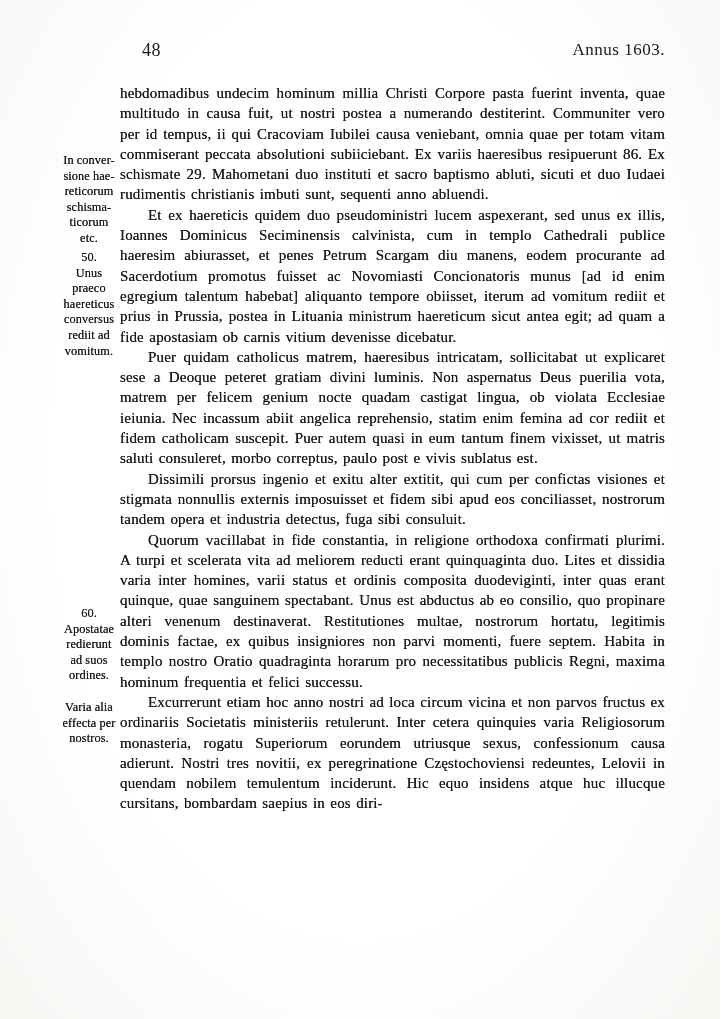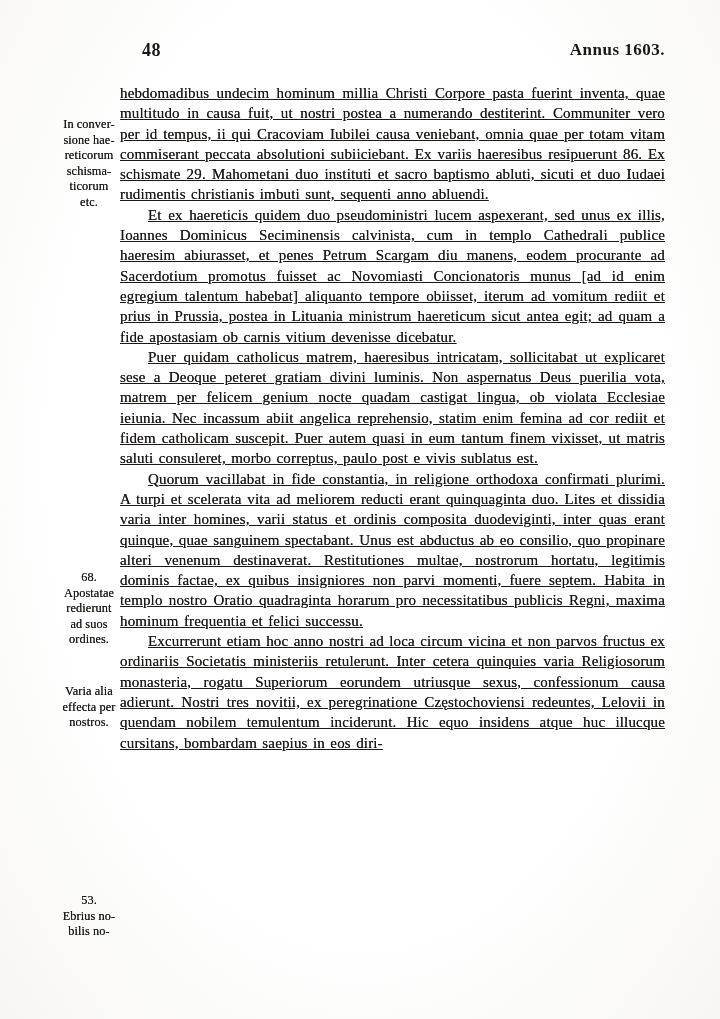--- a/index.html
+++ b/index.html
@@ -18,21 +18,21 @@
     font-family: "Liberation Serif", "DejaVu Serif", serif;
     overflow: hidden;
   }
   .header {
     position: absolute;
     top: 40px;
     left: 120px;
     width: 545px;
     height: 22px;
     font-size: 17px;
-    font-weight: bold;
+    font-weight: normal;
     letter-spacing: 0.5px;
   }
   .pagenum {
     position: absolute;
     left: 22px;
     top: 0;
     font-size: 18px;
   }
   .running {
     display: block;
@@ -46,66 +46,71 @@
     font-size: 15px;
     line-height: 20.3px;
     text-align: justify;
     letter-spacing: 0.15px;
     word-spacing: 1.5px;
     text-shadow: 0 0 0.4px rgba(27,23,20,0.85);
   }
   .body-text p {
     margin: 0;
     padding: 0;
-    text-decoration: underline;
   }
   .body-text p.indent {
     text-indent: 28px;
   }
   .margin-note {
     position: absolute;
     left: 56px;
     width: 66px;
     font-size: 12.3px;
     line-height: 15.6px;
     text-align: center;
     white-space: pre-line;
     letter-spacing: 0.1px;
     text-shadow: 0 0 0.4px rgba(27,23,20,0.85);
+    margin-top: 36px;
   }
 </style>
 </head>
 <body>
 
 <div class="page">
 
   <div class="header">
     <span class="pagenum">48</span>
     <span class="running">Annus 1603.</span>
   </div>
 
   <div class="margin-note" style="top:117px">In conver-
 sione hae-
 reticorum
 schisma-
 ticorum
 etc.</div>
-  <div class="margin-note" style="top:570px">68.
+  <div class="margin-note" style="top:214px">50.
+Unus
+praeco
+haereticus
+conversus
+rediit ad
+vomitum.</div>
+  <div class="margin-note" style="top:570px">60.
 Apostatae
 redierunt
 ad suos
 ordines.</div>
-  <div class="margin-note" style="top:684px">Varia alia
+  <div class="margin-note" style="top:664px">Varia alia
 effecta per
 nostros.</div>
-  <div class="margin-note" style="top:893px">53.
-Ebrius no-
-bilis no-</div>
 
   <div class="body-text">
     <p>hebdomadibus undecim hominum millia Christi Corpore pasta fuerint inventa, quae multitudo in causa fuit, ut nostri postea a numerando destiterint. Communiter vero per id tempus, ii qui Cracoviam Iubilei causa veniebant, omnia quae per totam vitam commiserant peccata absolutioni subiiciebant. Ex variis haeresibus resipuerunt 86. Ex schismate 29. Mahometani duo instituti et sacro baptismo abluti, sicuti et duo Iudaei rudimentis christianis imbuti sunt, sequenti anno abluendi.</p>
     <p class="indent">Et ex haereticis quidem duo pseudoministri lucem aspexerant, sed unus ex illis, Ioannes Dominicus Seciminensis calvinista, cum in templo Cathedrali publice haeresim abiurasset, et penes Petrum Scargam diu manens, eodem procurante ad Sacerdotium promotus fuisset ac Novomiasti Concionatoris munus [ad id enim egregium talentum habebat] aliquanto tempore obiisset, iterum ad vomitum rediit et prius in Prussia, postea in Lituania ministrum haereticum sicut antea egit; ad quam a fide apostasiam ob carnis vitium devenisse dicebatur.</p>
     <p class="indent">Puer quidam catholicus matrem, haeresibus intricatam, sollicitabat ut explicaret sese a Deoque peteret gratiam divini luminis. Non aspernatus Deus puerilia vota, matrem per felicem genium nocte quadam castigat lingua, ob violata Ecclesiae ieiunia. Nec incassum abiit angelica reprehensio, statim enim femina ad cor rediit et fidem catholicam suscepit. Puer autem quasi in eum tantum finem vixisset, ut matris saluti consuleret, morbo correptus, paulo post e vivis sublatus est.</p>
+    <p class="indent">Dissimili prorsus ingenio et exitu alter extitit, qui cum per confictas visiones et stigmata nonnullis externis imposuisset et fidem sibi apud eos conciliasset, nostrorum tandem opera et industria detectus, fuga sibi consuluit.</p>
     <p class="indent">Quorum vacillabat in fide constantia, in religione orthodoxa confirmati plurimi. A turpi et scelerata vita ad meliorem reducti erant quinquaginta duo. Lites et dissidia varia inter homines, varii status et ordinis composita duodeviginti, inter quas erant quinque, quae sanguinem spectabant. Unus est abductus ab eo consilio, quo propinare alteri venenum destinaverat. Restitutiones multae, nostrorum hortatu, legitimis dominis factae, ex quibus insigniores non parvi momenti, fuere septem. Habita in templo nostro Oratio quadraginta horarum pro necessitatibus publicis Regni, maxima hominum frequentia et felici successu.</p>
     <p class="indent">Excurrerunt etiam hoc anno nostri ad loca circum vicina et non parvos fructus ex ordinariis Societatis ministeriis retulerunt. Inter cetera quinquies varia Religiosorum monasteria, rogatu Superiorum eorundem utriusque sexus, confessionum causa adierunt. Nostri tres novitii, ex peregrinatione Częstochoviensi redeuntes, Lelovii in quendam nobilem temulentum inciderunt. Hic equo insidens atque huc illucque cursitans, bombardam saepius in eos diri-</p>
   </div>
 
 </div>
 
 </body></html>

